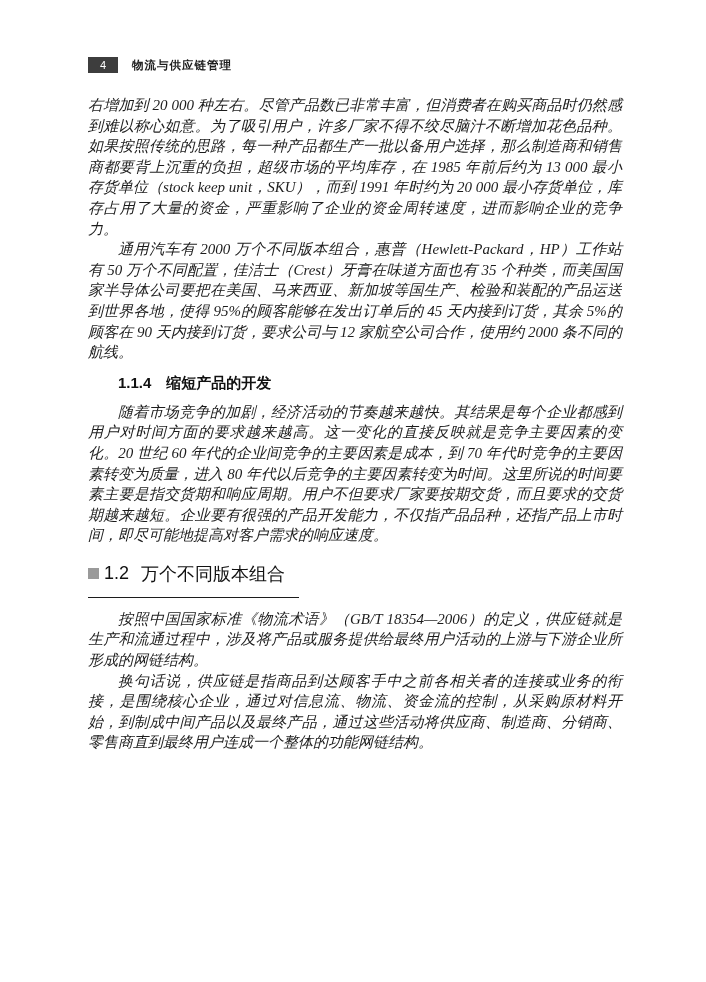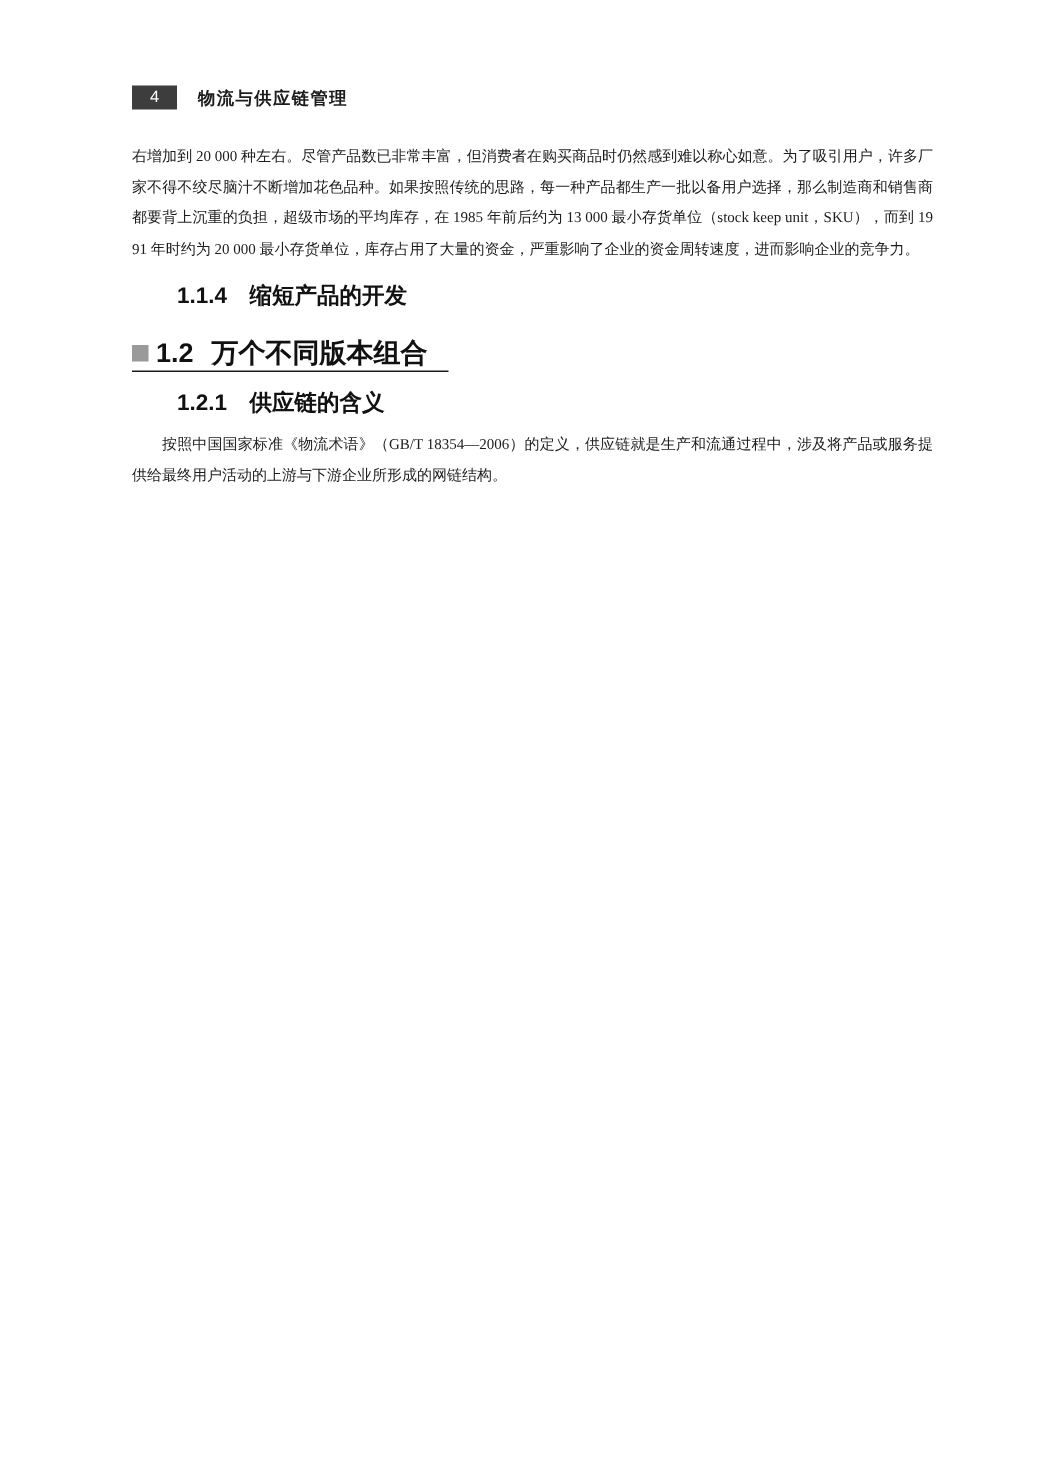--- a/index.html
+++ b/index.html
@@ -34,45 +34,46 @@
   }
   .book-title {
     margin-left: 14px;
     font-family: Liberation Mono, monospace;
     font-weight: bold;
     font-size: 11.5px;
     letter-spacing: 1px;
   }
   .para {
     margin: 0;
-    font-size: 10px;
+    font-size: 15px;
     line-height: 20.6px;
     text-align: justify;
     text-indent: 2em;
     word-break: break-all;
+    font-style: italic;
   }
   .para.no-indent { text-indent: 0; }
   .h3 {
     font-family: "Liberation Sans", "DejaVu Sans", sans-serif;
     font-size: 15px;
     font-weight: bold;
     color: #111111;
     margin: 11px 0 9px 0;
     padding-left: 2em;
   }
   .h2-wrap { margin: 16px 0 11px 0; }
   .h2 {
     display: inline-flex;
     align-items: center;
     font-family: "Liberation Sans", "DejaVu Sans", sans-serif;
     font-size: 18px;
-    font-weight: bold;
+    font-weight: normal;
     color: #111111;
     border-bottom: 1.5px solid #1c1c1c;
-    padding-bottom: 0;
+    padding-bottom: 11px;
     padding-right: 14px;
   }
   .square {
     width: 11px;
     height: 11px;
     background: #9a9a9a;
     margin-right: 5px;
     flex: 0 0 auto;
   }
   .h2-num { margin-right: 12px; }
@@ -86,34 +87,36 @@
     <span class="page-number-box">
       <span>4</span>
     </span>
     <span class="book-title">物流与供应链管理</span>
   </header>
 
   <main class="page-body">
 
     <p class="para no-indent">右增加到 20 000 种左右。尽管产品数已非常丰富，但消费者在购买商品时仍然感到难以称心如意。为了吸引用户，许多厂家不得不绞尽脑汁不断增加花色品种。如果按照传统的思路，每一种产品都生产一批以备用户选择，那么制造商和销售商都要背上沉重的负担，超级市场的平均库存，在 1985 年前后约为 13 000 最小存货单位（stock keep unit，SKU），而到 1991 年时约为 20 000 最小存货单位，库存占用了大量的资金，严重影响了企业的资金周转速度，进而影响企业的竞争力。</p>
 
+    <p class="para">通用汽车有 2000 万个不同版本组合，惠普（Hewlett-Packard，HP）工作站有 50 万个不同配置，佳洁士（Crest）牙膏在味道方面也有 35 个种类，而美国国家半导体公司要把在美国、马来西亚、新加坡等国生产、检验和装配的产品运送到世界各地，使得 95%的顾客能够在发出订单后的 45 天内接到订货，其余 5%的顾客在 90 天内接到订货，要求公司与 12 家航空公司合作，使用约 2000 条不同的航线。</p>
 
     <h3 class="h3">1.1.4　缩短产品的开发</h3>
 
+    <p class="para">随着市场竞争的加剧，经济活动的节奏越来越快。其结果是每个企业都感到用户对时间方面的要求越来越高。这一变化的直接反映就是竞争主要因素的变化。20 世纪 60 年代的企业间竞争的主要因素是成本，到 70 年代时竞争的主要因素转变为质量，进入 80 年代以后竞争的主要因素转变为时间。这里所说的时间要素主要是指交货期和响应周期。用户不但要求厂家要按期交货，而且要求的交货期越来越短。企业要有很强的产品开发能力，不仅指产品品种，还指产品上市时间，即尽可能地提高对客户需求的响应速度。</p>
 
 
     <div class="h2-wrap">
       <span class="h2">
         <span class="square"></span>
         <span class="h2-num">1.2</span>
         <span class="h2-title">万个不同版本组合</span>
       </span>
     </div>
 
-    <h3 class="h3">1.2.1　供应链的含义</h3>
 
     <p class="para">按照中国国家标准《物流术语》（GB/T 18354—2006）的定义，供应链就是生产和流通过程中，涉及将产品或服务提供给最终用户活动的上游与下游企业所形成的网链结构。</p>
 
+    <p class="para">换句话说，供应链是指商品到达顾客手中之前各相关者的连接或业务的衔接，是围绕核心企业，通过对信息流、物流、资金流的控制，从采购原材料开始，到制成中间产品以及最终产品，通过这些活动将供应商、制造商、分销商、零售商直到最终用户连成一个整体的功能网链结构。</p>
 
 
   </main>
 
 </div>
 
 </body></html>

